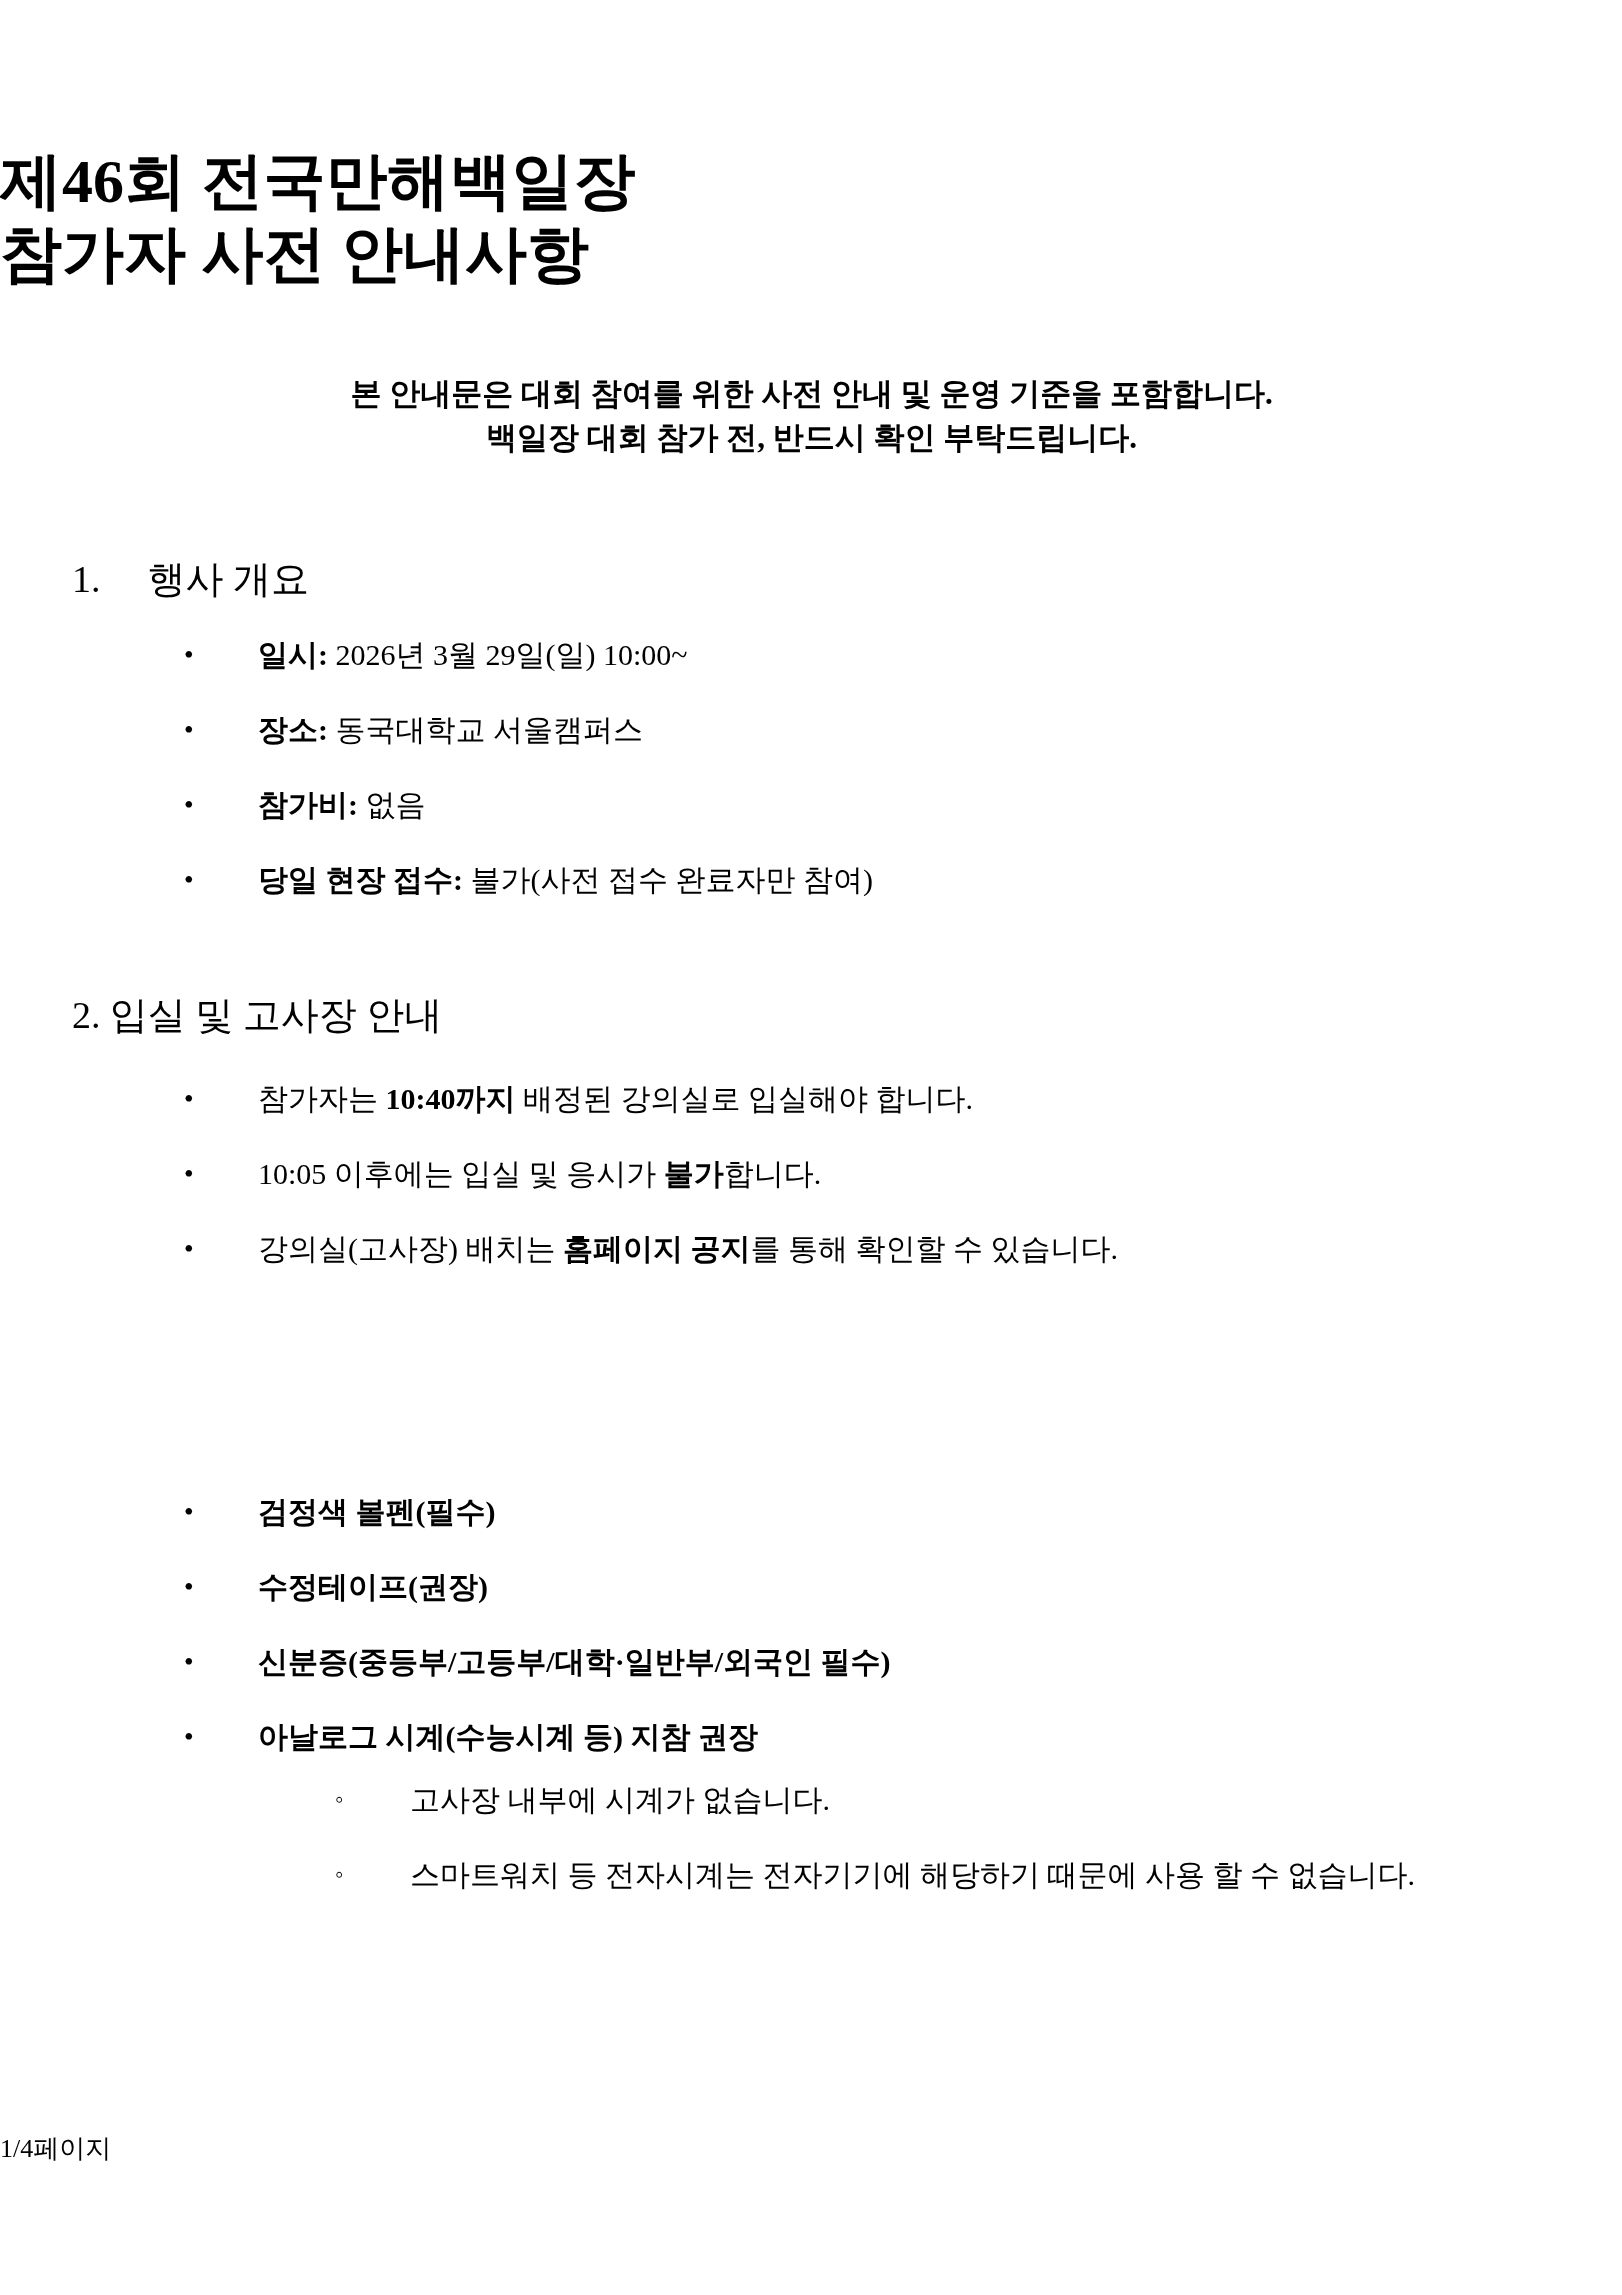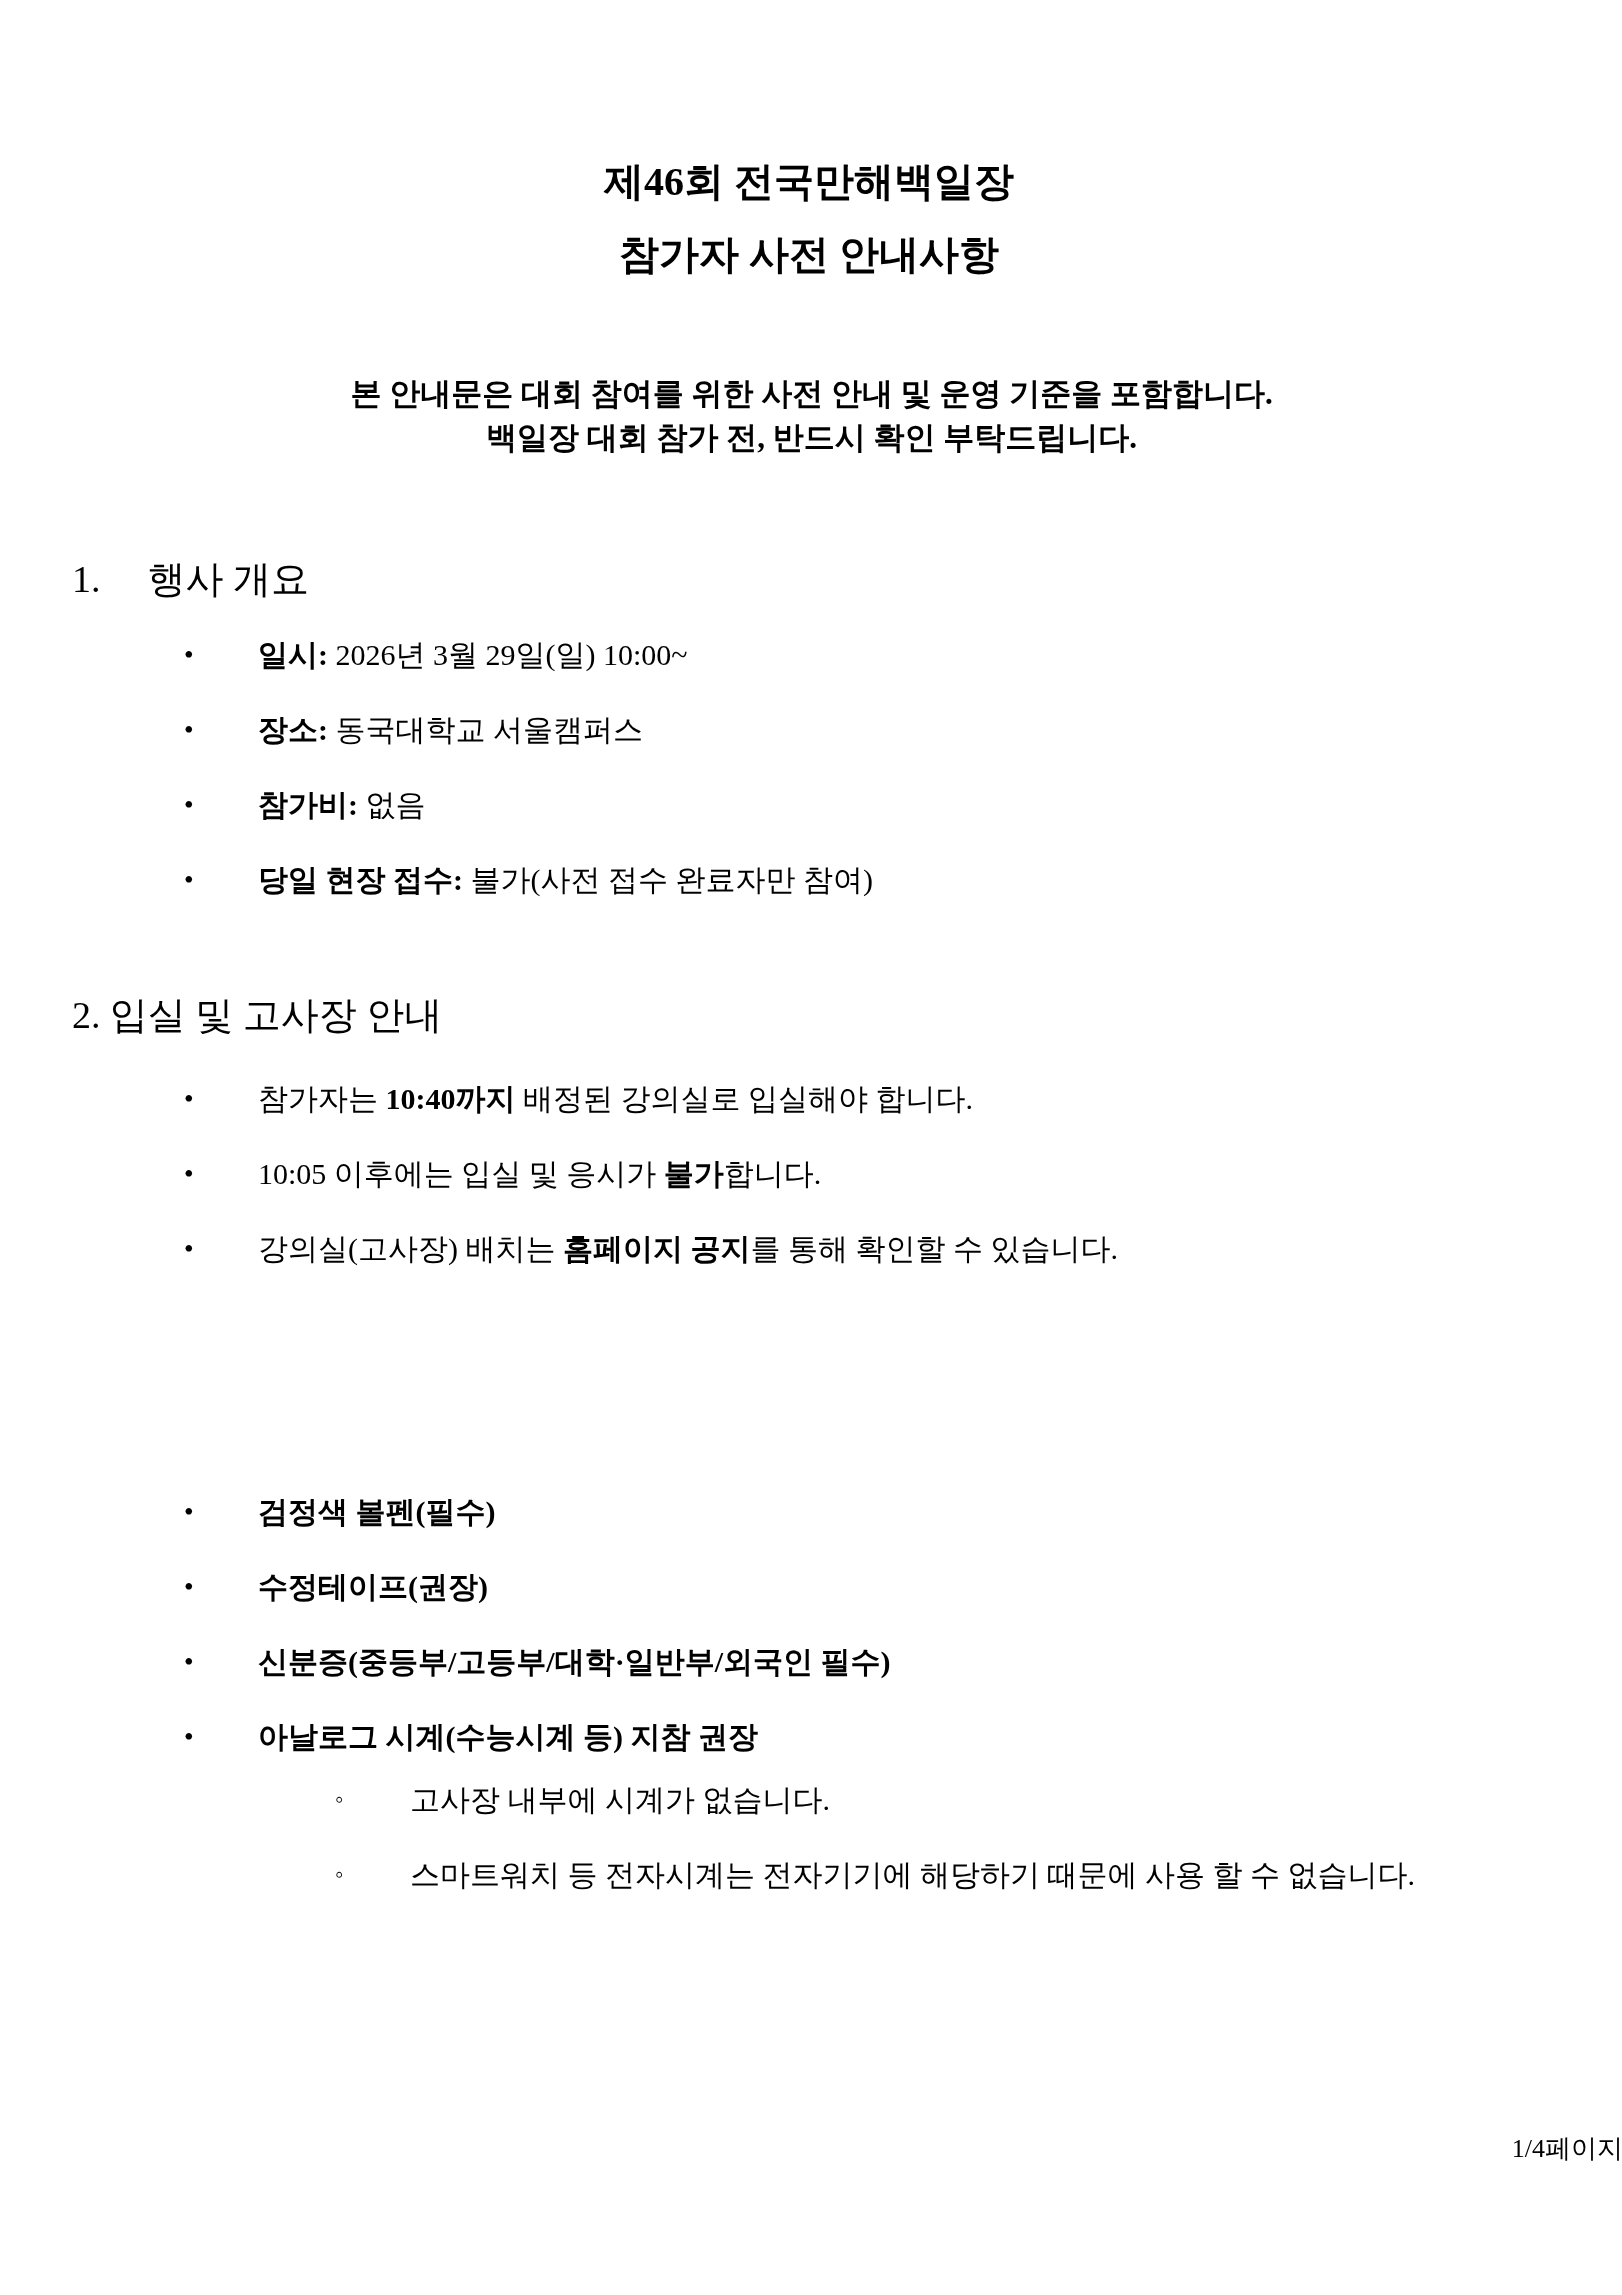--- a/index.html
+++ b/index.html
@@ -7,22 +7,22 @@
     position: relative;
     width: 1623px;
     height: 2295px;
     background: #ffffff;
     color: #000000;
     font-family: "Liberation Serif", "DejaVu Serif", serif;
     overflow: hidden;
   }
   .doc-title {
     position: absolute; top: 145px; left: 0; right: 5px;
-    margin: 0; text-align: center;
-    font-size: 40px; font-weight: 700; line-height: 73px;
+    margin: 0; 
+    font-size: 62px; font-weight: 700; line-height: 73px;
   }
   .t-line { display: block; }
   .doc-subtitle {
     position: absolute; top: 360px; left: 0; right: 0;
     margin: 12px; text-align: center;
     font-size: 31px; font-weight: 700; line-height: 44px;
   }
   .s-line { display: block; }
   .sec { position: absolute; left: 0; right: 0; }
   .sec1 { top: 559px; }
@@ -49,21 +49,21 @@
   .bullet span, .bullet strong { white-space: pre-wrap; }
   strong { font-weight: 700; font-family: Liberation Serif, serif; }
   .sub-bullets { list-style: none; margin: 26px 0 0 0; padding: 0; }
   .sub-bullet { position: relative; padding-left: 152px; margin-bottom: 38px; }
   .sub-bullet > .marker {
     position: absolute; left: 77px; top: 0;
     line-height: 37px; font-size: 23.6px;
   }
   .doc-footer {
     position: absolute; top: 2131px; left: 0; right: 0;
-    margin: 0; text-align: right; font-size: 26px; font-weight: 400;
+    margin: 0; text-align: left; font-size: 26px; font-weight: 400;
   }
 </style>
 </head>
 <body>
 
 <div class="page">
 
   <h1 class="doc-title">
     <span class="t-line">제46회 전국만해백일장</span>
     <span class="t-line">참가자 사전 안내사항</span>

